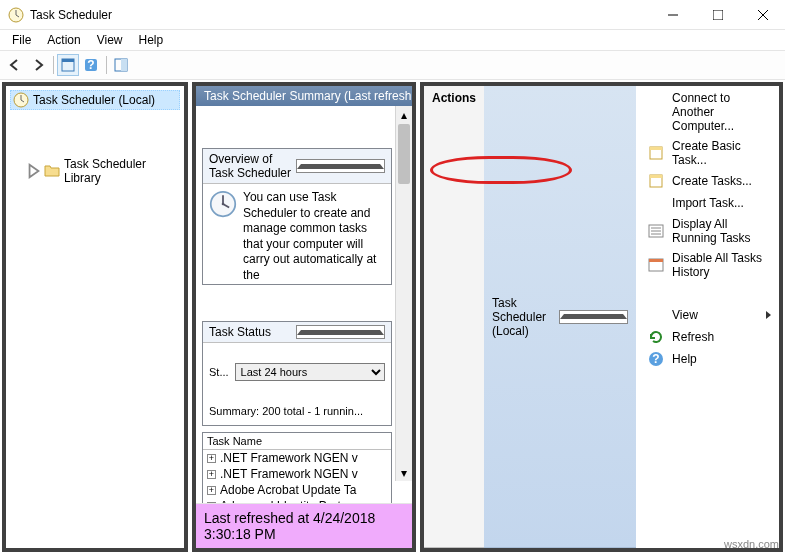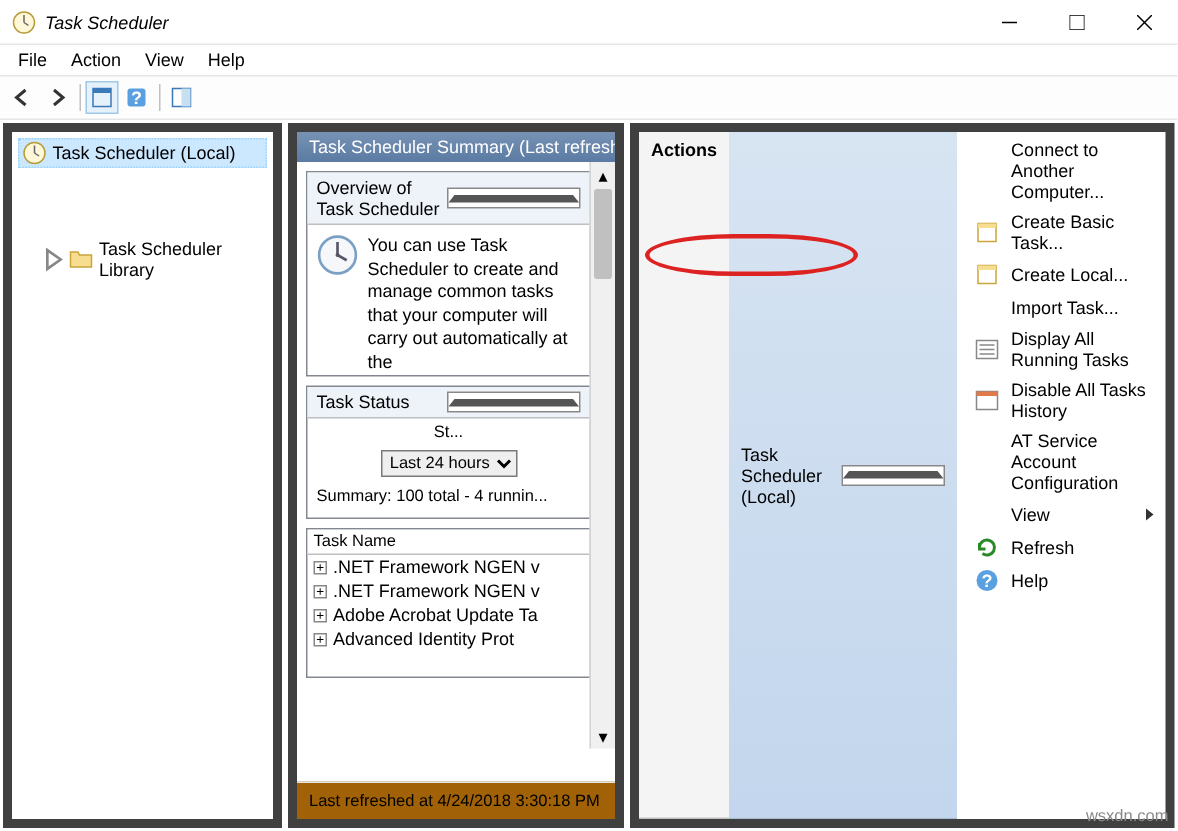--- a/index.html
+++ b/index.html
@@ -1,58 +1,58 @@
 <!DOCTYPE html>
 <html><head>
   <meta charset="utf-8">
   <style>
     * { box-sizing: border-box; margin: 0; padding: 0; font-family: "Segoe UI", Tahoma, sans-serif; font-size: 12px; }
     body { background: #fff; width: 785px; height: 554px; overflow: hidden; position: relative; }
     .titlebar { height: 30px; display: flex; align-items: center; padding: 0 0 0 8px; border-bottom: 1px solid #e5e5e5; }
     .titlebar .icon { width: 16px; height: 16px; margin-right: 6px; }
-    .titlebar .title { flex: 1; font-size: 12px; font-style: italic; }
+    .titlebar .title { flex: 1; font-size: 12px; }
     .titlebar .btn { width: 45px; height: 29px; display: flex; align-items: center; justify-content: center; }
     .titlebar .btn svg { width: 10px; height: 10px; }
     .menubar { height: 20px; display: flex; align-items: center; padding: 0 4px; }
     .menubar .item { padding: 2px 8px; }
     .toolbar { height: 30px; border-top: 1px solid #e5e5e5; border-bottom: 1px solid #e5e5e5; display: flex; align-items: center; padding: 0 4px; background: #fdfdfd; }
     .toolbar .tbtn { width: 22px; height: 22px; display: flex; align-items: center; justify-content: center; border: 1px solid transparent; margin-right: 1px; }
     .toolbar .tbtn.hl { border: 1px solid #a0c8e8; background: #e6f2fb; }
     .toolbar .sep { width: 1px; height: 18px; background: #c0c0c0; margin: 0 3px; }
     .content { display: flex; height: calc(100% - 80px); }
-    .pane { border: 6px solid #404040; margin: 2px; background: #fff; display: flex; flex-direction: column; }
+    .pane { border: 4px solid #404040; margin: 2px; background: #fff; display: flex; flex-direction: column; }
     .tree-pane { width: 186px; padding: 4px; }
     .tree-item { display: flex; align-items: center; padding: 1px 2px; }
     .tree-item.selected { background: #cce8ff; border: 1px dotted #99d1ff; }
     .tree-item svg, .tree-item .ticon { width: 16px; height: 16px; margin-right: 4px; flex-shrink: 0; }
     .tree-child { margin-left: 18px; margin-top: 46px; }
     .tree-expand { width: 12px; height: 12px; margin-right: 2px; display: inline-flex; align-items: center; justify-content: center; }
     .middle-pane { width: 224px; display: flex; flex-direction: column; }
     .pane-header { background: #5b7ba3; background: linear-gradient(#7792b4, #5b7ba3); color: #fff; padding: 3px 8px; font-size: 12px; white-space: nowrap; overflow: hidden; }
     .middle-body { flex: 1; padding: 6px; overflow: hidden; position: relative; }
     .middle-body .scroll { position: absolute; right: 0; top: 0; bottom: 22px; width: 17px; background: #f0f0f0; border-left: 1px solid #d4d4d4; }
     .scroll .thumb { position: absolute; left: 2px; right: 2px; top: 18px; height: 60px; background: #c0c0c0; border-radius: 2px; }
     .scroll .arrow { position: absolute; left: 0; right: 0; height: 17px; display:flex; align-items:center; justify-content:center; }
     .scroll .arrow.up { top: 0; }
     .scroll .arrow.down { bottom: 0; }
-    .section { border: 1px solid #828790; margin-bottom: 6px; width: 190px; }
+    .section { border: 1px solid #828790; margin-bottom: 6px; width: 190px; margin-top: 36px; }
     .section-hdr { background: #eef3fa; padding: 3px 6px; border-bottom: 1px solid #c0c0c0; display: flex; align-items: center; }
     .section-hdr span { flex: 1; }
     .section-body { padding: 6px; font-size: 11px; }
     .overview-body { display: flex; gap: 6px; max-height: 100px; overflow:hidden;}
     .clock-icon { width: 28px; height: 28px; flex-shrink: 0; }
-    .status-row { display: flex; align-items: center; gap: 6px; padding: 3px 6px; flex-direction: column; }
+    .status-row { display: flex; align-items: center; gap: 6px; padding: 20px 6px; }
     .status-row label { font-size: 11px; }
-    .status-row select { flex: 1; font-size: 11px; padding: 1px; border: 1px solid #7a7a7a; text-align: right; }
+    .status-row select { flex: 1; font-size: 11px; padding: 1px; border: 1px solid #7a7a7a; }
     .summary-txt { padding: 4px 6px 8px 6px; font-size: 11px; }
     .task-list { border: 1px solid #828790; width: 190px; height: 100px; overflow: hidden; }
     .task-list-hdr { border-bottom: 1px solid #c0c0c0; padding: 2px 4px; background: #fff; font-size: 11px; }
     .task-row { display: flex; align-items: center; padding: 1px 4px; font-size: 11px; white-space: nowrap; }
     .task-row .expand-box { width: 9px; height: 9px; border: 1px solid #888; margin-right: 4px; display: inline-flex; align-items:center; justify-content:center; font-size:9px; line-height:1;}
-    .status-footer { padding: 6px 8px; border-top: 1px solid #e5e5e5; font-size: 11px; background: #a16207; }
+    .status-footer { padding: 6px 8px; border-top: 1px solid #e5e5e5; font-size: 14px; background: #f0abfc; }
     .actions-pane { flex: 1; display:flex; flex-direction:row;}
     .actions-header { background: #f4f4f4; border-bottom: 1px solid #c0c0c0; padding: 5px 8px; font-weight: bold; font-size: 12px; }
     .actions-sub { background: linear-gradient(#d7e4f2, #c3d6ed); padding: 4px 8px; display:flex; align-items:center; border-bottom:1px solid #a8bdd6;}
     .actions-sub span { flex:1; }
     .actions-list { flex:1; padding: 2px 0; overflow:auto;}
     .action-item { display: flex; align-items: center; padding: 3px 8px 3px 12px; gap: 8px; }
     .action-item .aicon { width: 16px; height: 16px; flex-shrink: 0; display:flex; align-items:center; justify-content:center;}
     .action-item.highlighted { }
     .red-circle { position: absolute; border: 3px solid #d22; border-radius: 50% / 60%; width: 142px; height: 28px; left: 430px; top: 156px; pointer-events:none; }
     .watermark { position:absolute; right:6px; bottom:4px; font-size:11px; color:#888; }
@@ -178,21 +178,21 @@
         <div class="section-hdr">
           <span>Task Status</span>
           <span class="collapse-btn">
               <span class="tri-up"></span>
             </span>
         </div>
         <div class="status-row">
           <label>St...</label>
           <select><option>Last 24 hours</option></select>
         </div>
-        <div class="summary-txt">Summary: 100 total - 4 runnin...</div>
+        <div class="summary-txt">Summary: 200 total - 1 runnin...</div>
       </div>
 
       <div class="task-list">
         <div class="task-list-hdr">Task Name</div>
         <div class="task-row">
             <span class="expand-box">+</span>
             <span>.NET Framework NGEN v</span>
           </div>
         <div class="task-row">
             <span class="expand-box">+</span>
@@ -239,21 +239,21 @@
           </span>
         <span>Create Basic Task...</span>
       </div>
       <div class="action-item">
         <span class="aicon">
             <svg width="16" height="16" viewBox="0 0 16 16">
               <rect x="2" y="2" width="12" height="12" fill="#fff" stroke="#c9a53a"></rect>
               <rect x="2" y="2" width="12" height="3" fill="#f7dd8f"></rect>
             </svg>
           </span>
-        <span>Create Local...</span>
+        <span>Create Tasks...</span>
       </div>
       <div class="action-item">
         <span class="aicon"></span>
         <span>Import Task...</span>
       </div>
       <div class="action-item">
         <span class="aicon">
             <svg width="16" height="16" viewBox="0 0 16 16">
               <rect x="1" y="2" width="14" height="12" fill="#fff" stroke="#888"></rect>
               <line x1="3" y1="5" x2="13" y2="5" stroke="#888"></line>
@@ -267,21 +267,20 @@
         <span class="aicon">
             <svg width="16" height="16" viewBox="0 0 16 16">
               <rect x="1" y="2" width="14" height="12" fill="#fff" stroke="#888"></rect>
               <rect x="1" y="2" width="14" height="3" fill="#e07a4a"></rect>
             </svg>
           </span>
         <span>Disable All Tasks History</span>
       </div>
       <div class="action-item">
         <span class="aicon"></span>
-        <span>AT Service Account Configuration</span>
       </div>
       <div class="action-item">
         <span class="aicon"></span>
         <span style="flex:1">View</span>
         <span class="tri-right"></span>
       </div>
       <div class="action-item">
         <span class="aicon">
             <svg width="16" height="16" viewBox="0 0 16 16">
               <path d="M3 8 A5 5 0 1 1 5 12" fill="none" stroke="#2a8a2a" stroke-width="2"></path>

